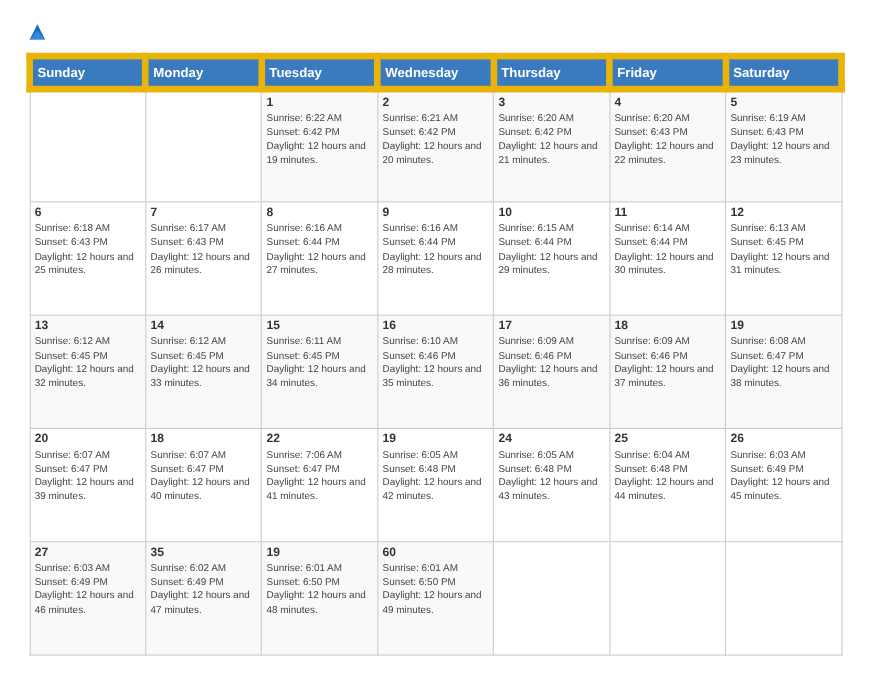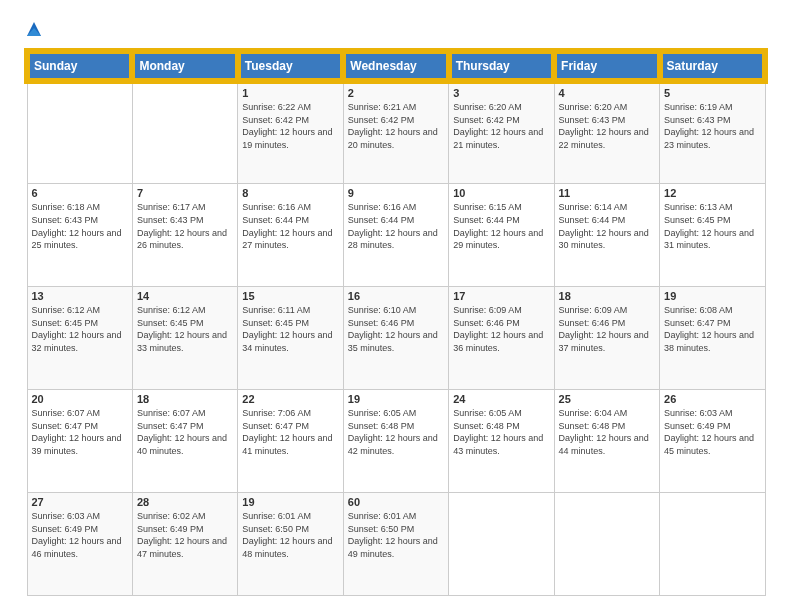--- a/index.html
+++ b/index.html
@@ -360,21 +360,21 @@
         <tr>
           <td>
             <span class="day-number">27</span>
             <div class="day-info">
               <div>Sunrise: 6:03 AM</div>
               <div>Sunset: 6:49 PM</div>
               <div>Daylight: 12 hours and 46 minutes.</div>
             </div>
           </td>
           <td>
-            <span class="day-number">28</span>
+            <span class="day-number">35</span>
             <div class="day-info">
               <div>Sunrise: 6:02 AM</div>
               <div>Sunset: 6:49 PM</div>
               <div>Daylight: 12 hours and 47 minutes.</div>
             </div>
           </td>
           <td>
             <span class="day-number">19</span>
             <div class="day-info">
               <div>Sunrise: 6:01 AM</div>

